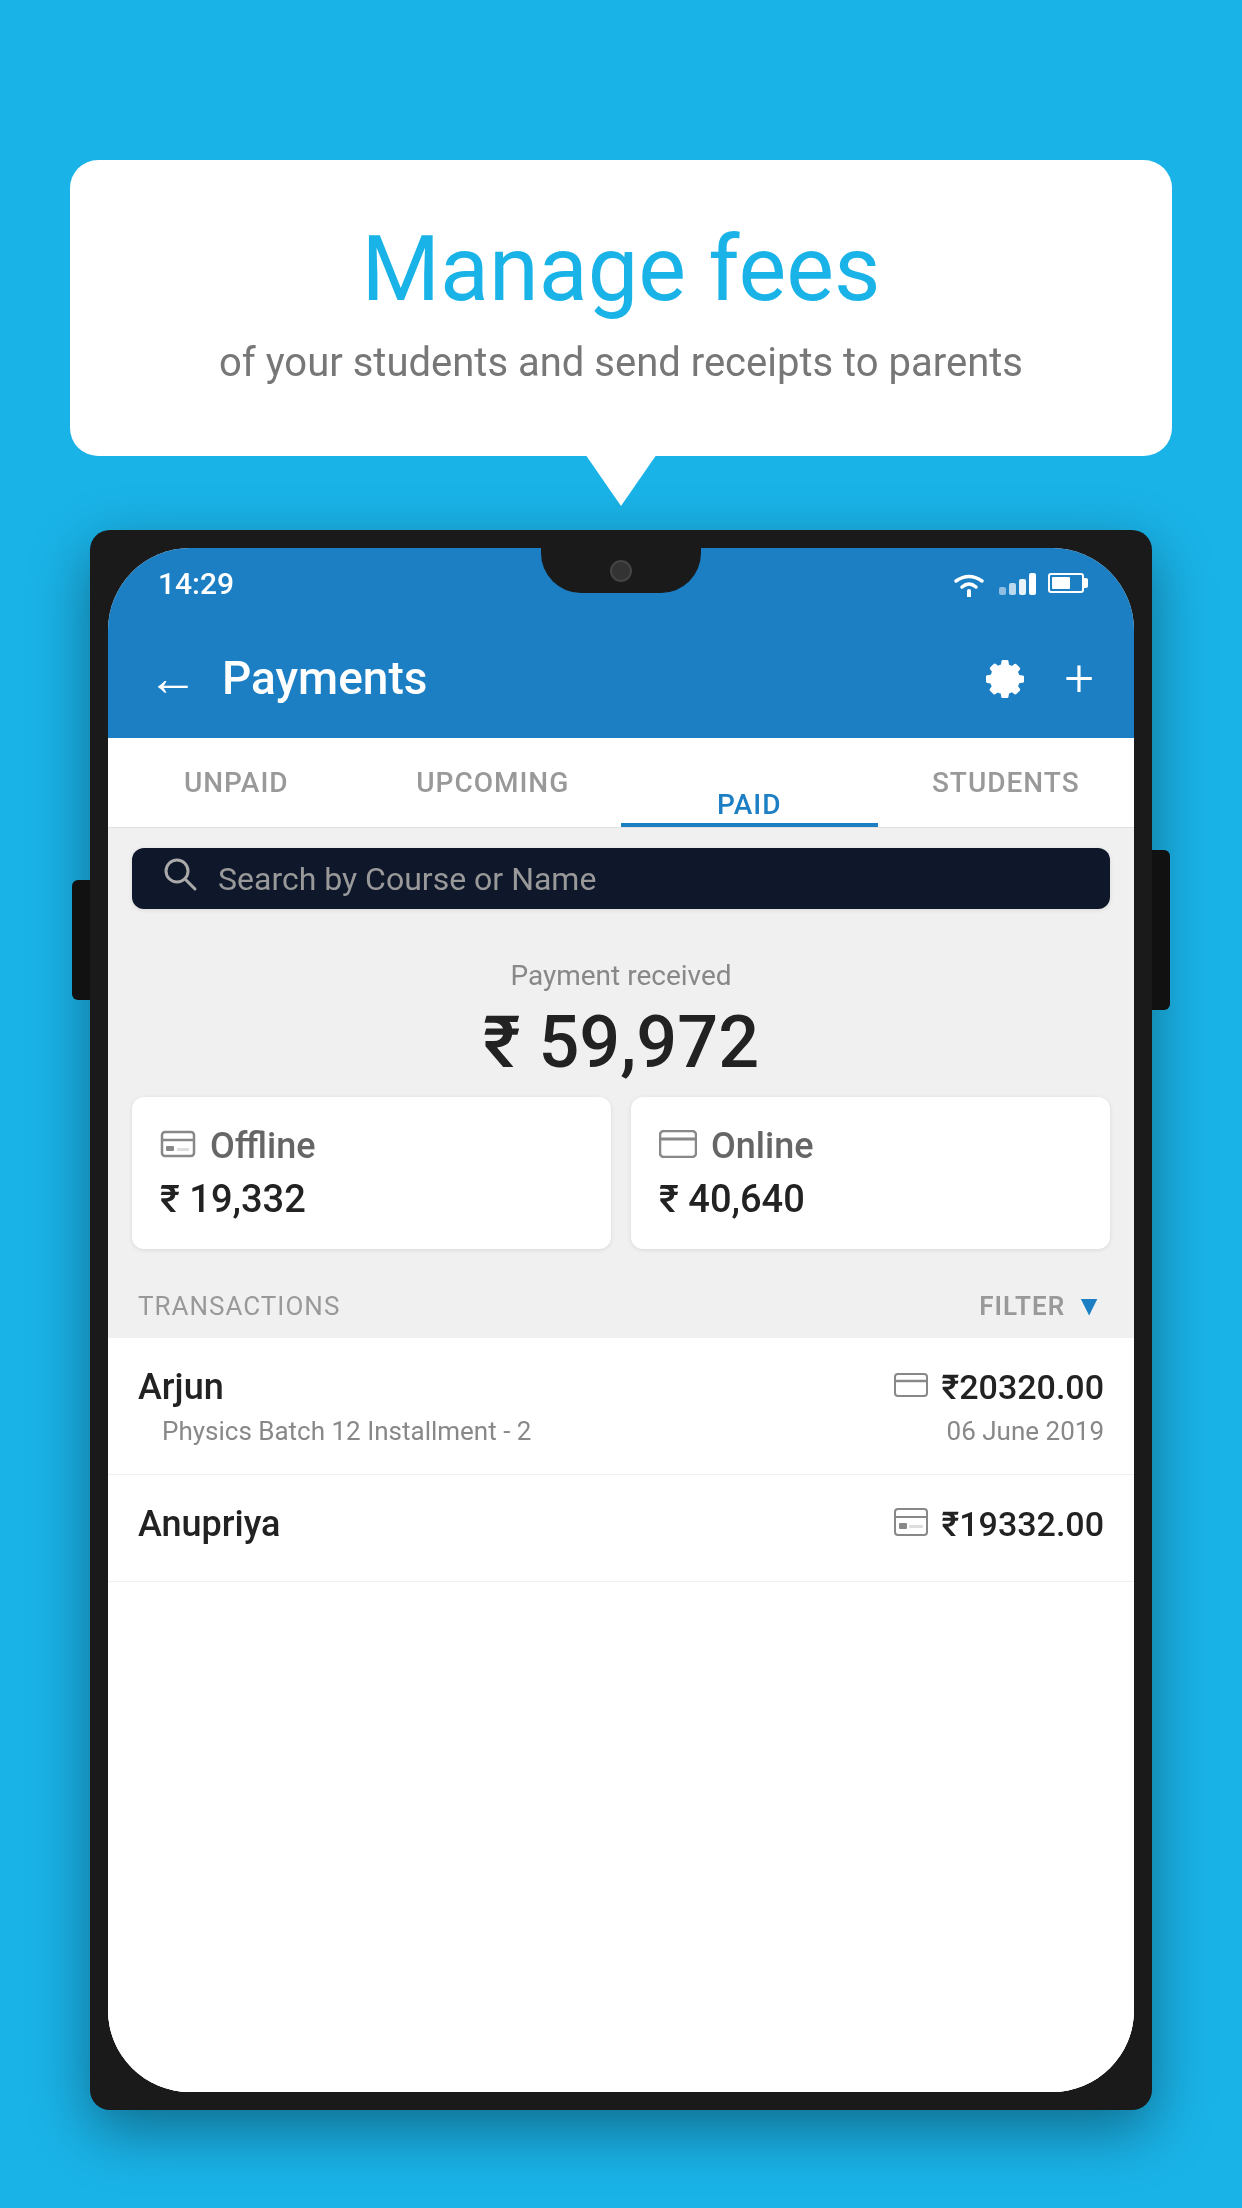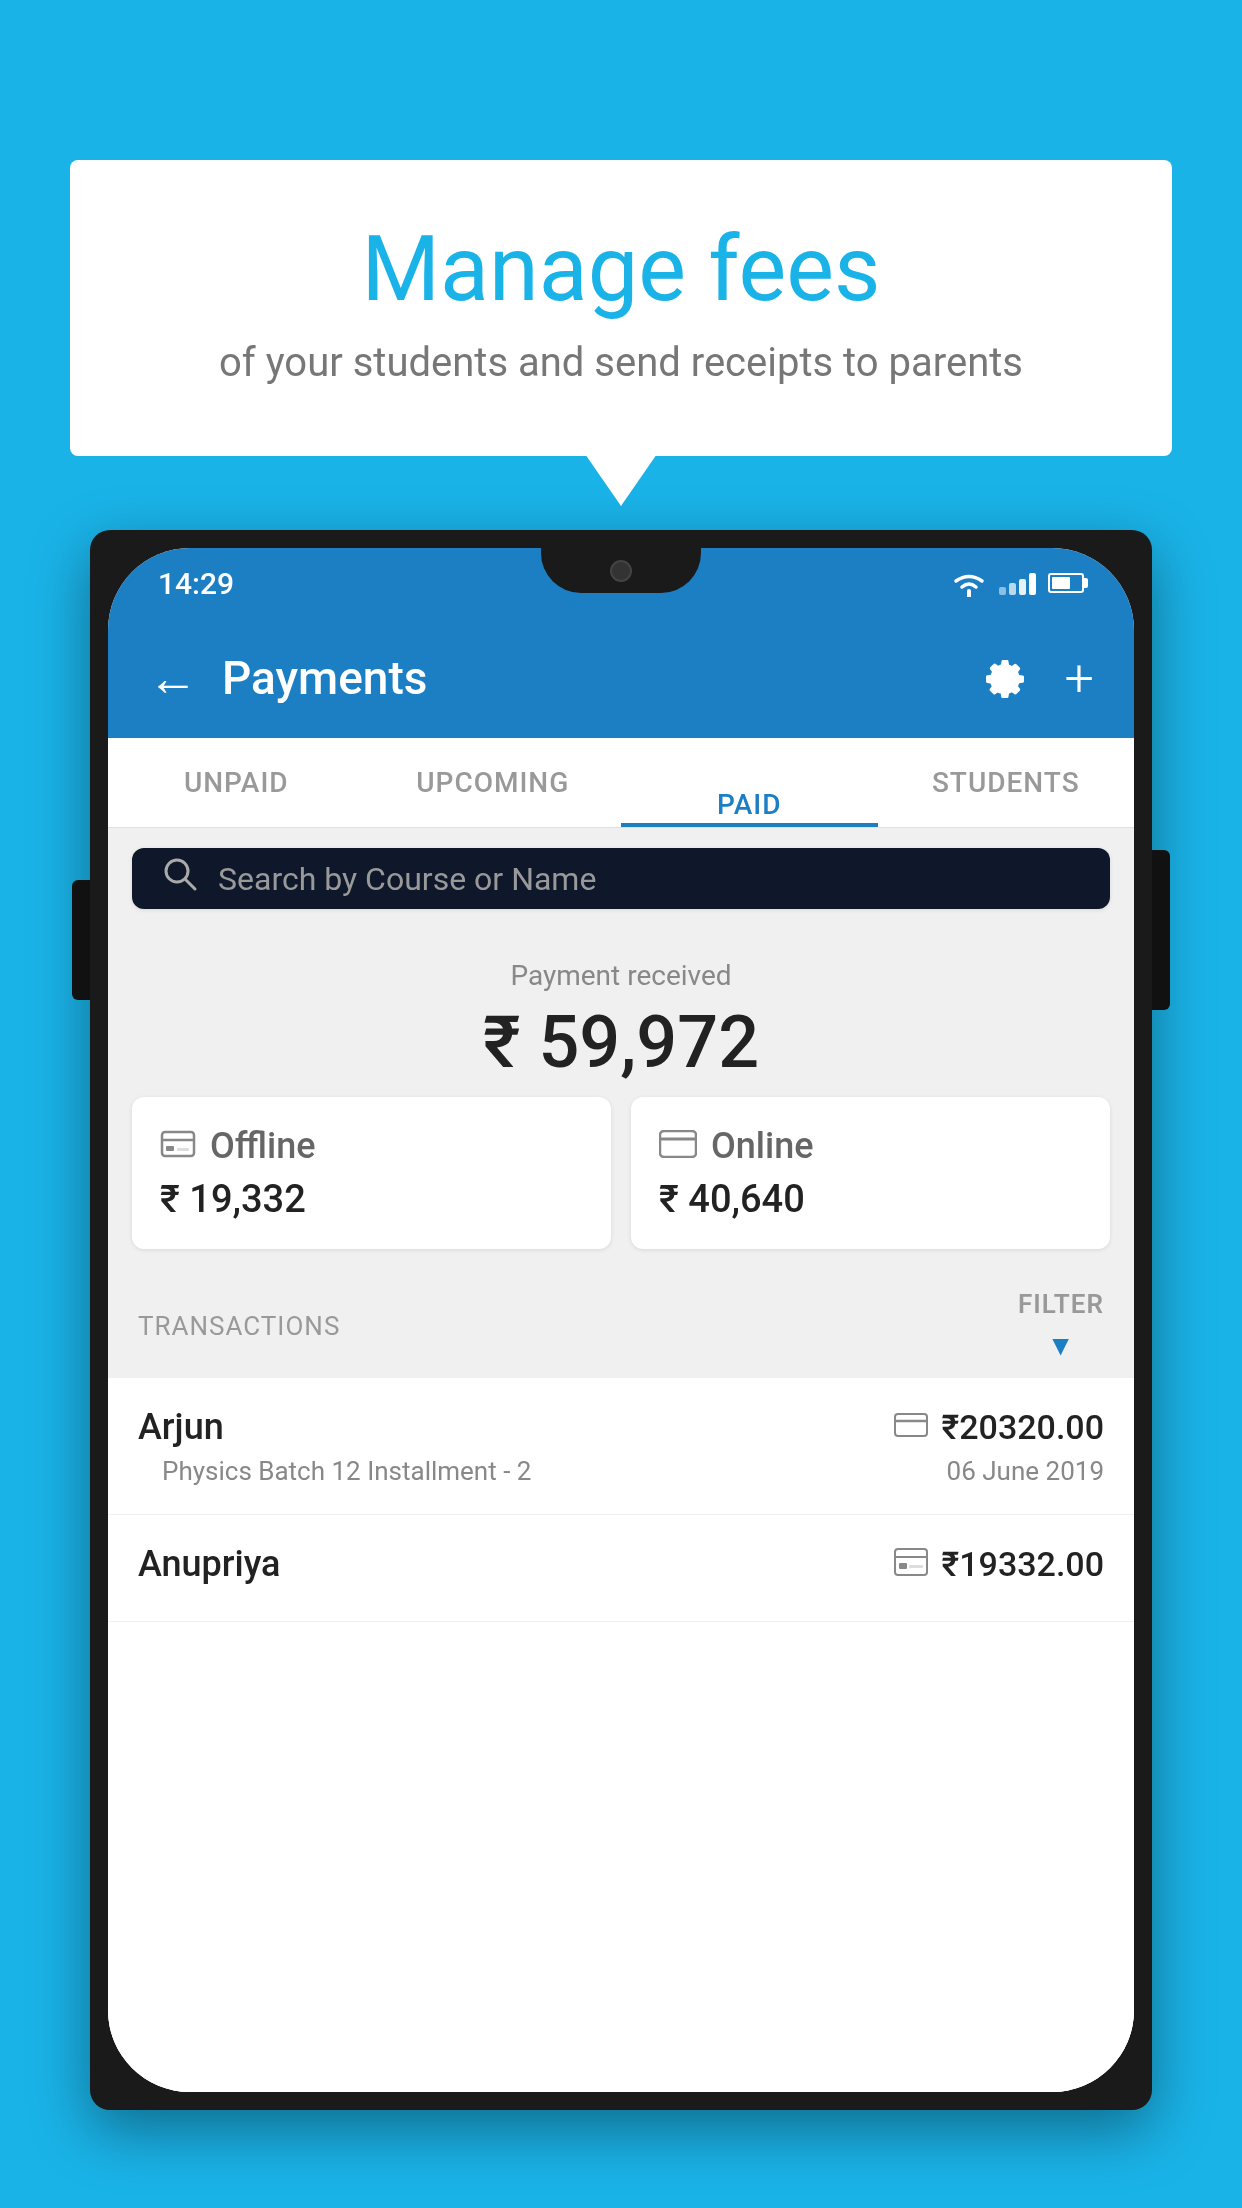--- a/index.html
+++ b/index.html
@@ -19,21 +19,21 @@
       top: 160px;
       left: 70px;
       right: 70px;
       display: flex;
       flex-direction: column;
       align-items: center;
     }
 
     .speech-bubble {
       background: white;
-      border-radius: 8px;
+      border-radius: 28px;
       padding: 60px 80px 70px;
       text-align: center;
       width: 100%;
       position: relative;
     }
 
     .speech-bubble::after {
       content: '';
       position: absolute;
       bottom: -50px;
@@ -377,21 +377,20 @@
 
     .filter-btn {
       display: flex;
       align-items: center;
       gap: 10px;
       color: #999;
       font-size: 26px;
       font-weight: 600;
       letter-spacing: 1px;
       cursor: pointer;
-      flex-direction: column;
     }
 
     .filter-triangle {
       color: #1c7fc4;
       font-size: 28px;
     }
 
     
     .transaction-list {
       background: white;

